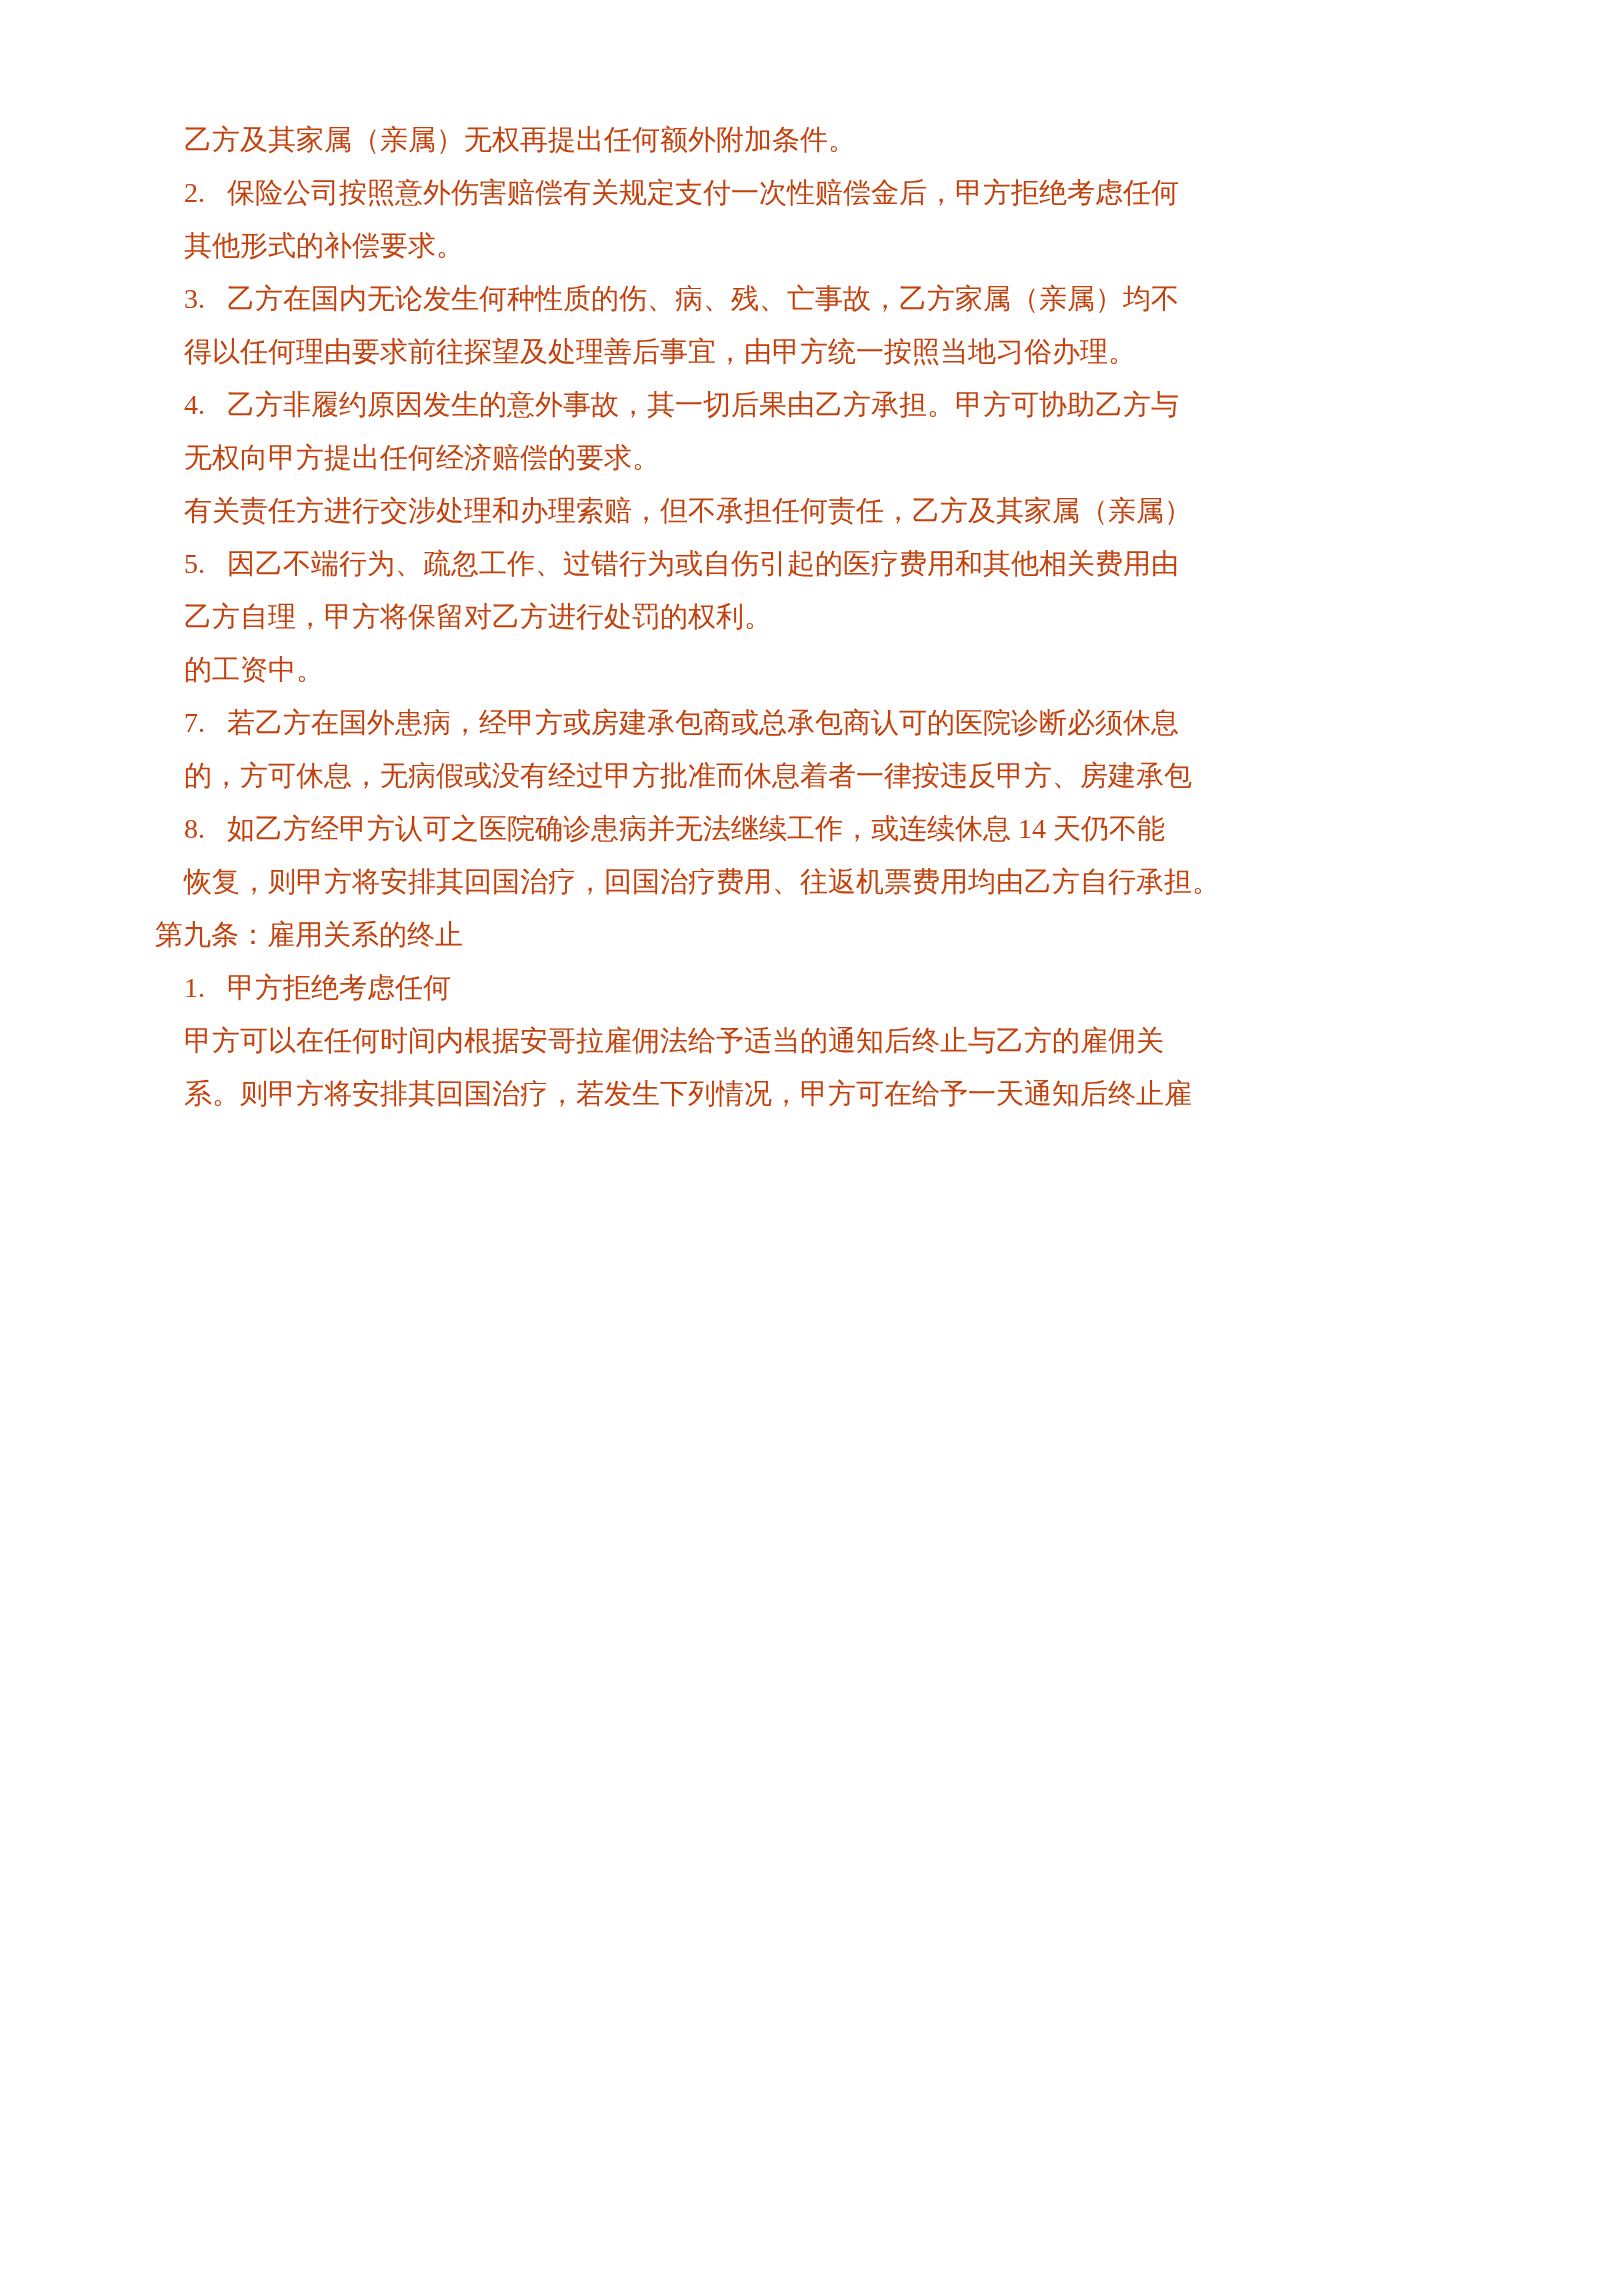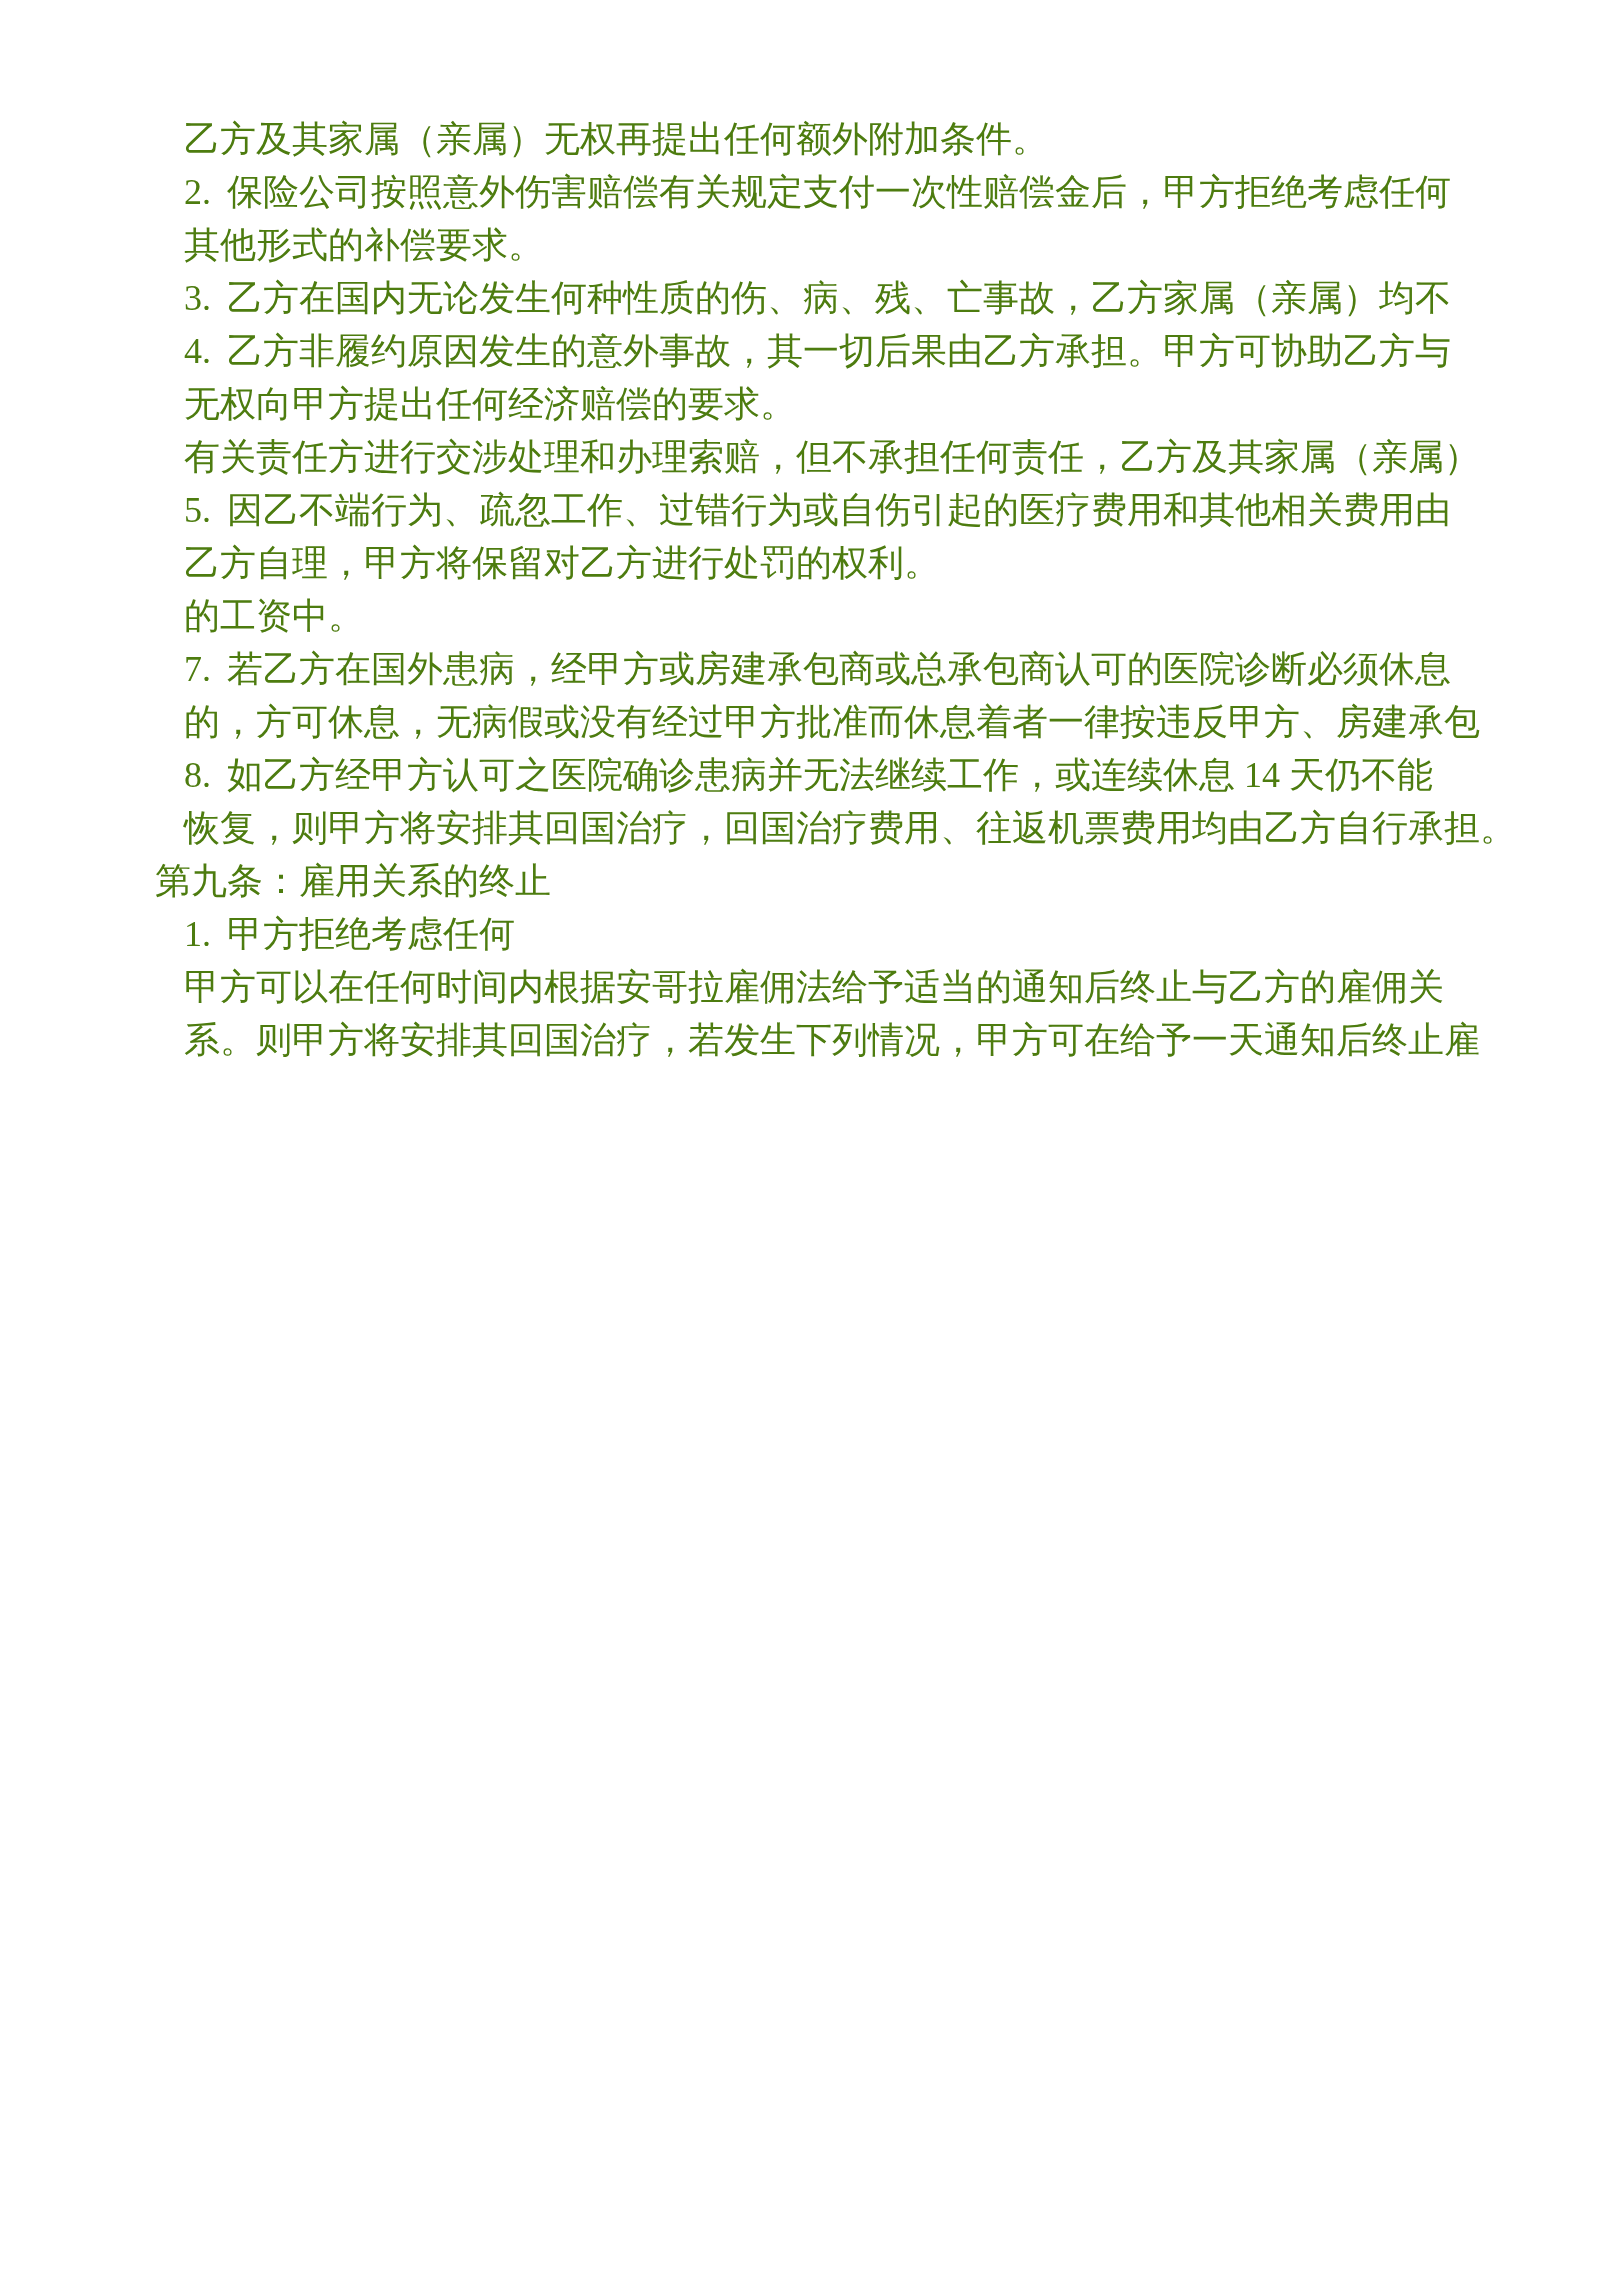--- a/index.html
+++ b/index.html
@@ -6,22 +6,22 @@
     margin: 0;
     padding: 0;
     background: #ffffff;
   }
   .page {
     position: relative;
     width: 1623px;
     height: 2294px;
     background: #ffffff;
     font-family: "Liberation Serif", "DejaVu Serif", serif;
-    font-size: 36px;
-    color: #4d7c0f;
+    font-size: 28px;
+    color: #c2410c;
     overflow: hidden;
   }
   .content {
     position: absolute;
     top: 113px;
     left: 155px;
     width: 1336px;
   }
   .line {
     height: 53px;
@@ -44,20 +44,21 @@
 
 <div class="page">
   <div class="content">
 
     <div class="line indent">乙方及其家属（亲属）无权再提出任何额外附加条件。</div>
 
     <div class="line indent"><span class="num">2.</span><span>保险公司按照意外伤害赔偿有关规定支付一次性赔偿金后，甲方拒绝考虑任何</span></div>
     <div class="line indent">其他形式的补偿要求。</div>
 
     <div class="line indent"><span class="num">3.</span><span>乙方在国内无论发生何种性质的伤、病、残、亡事故，乙方家属（亲属）均不</span></div>
+    <div class="line indent">得以任何理由要求前往探望及处理善后事宜，由甲方统一按照当地习俗办理。</div>
 
     <div class="line indent"><span class="num">4.</span><span>乙方非履约原因发生的意外事故，其一切后果由乙方承担。甲方可协助乙方与</span></div>
     <div class="line indent">无权向甲方提出任何经济赔偿的要求。</div>
     <div class="line indent">有关责任方进行交涉处理和办理索赔，但不承担任何责任，乙方及其家属（亲属）</div>
 
     <div class="line indent"><span class="num">5.</span><span>因乙不端行为、疏忽工作、过错行为或自伤引起的医疗费用和其他相关费用由</span></div>
     <div class="line indent">乙方自理，甲方将保留对乙方进行处罚的权利。</div>
 
     <div class="line indent">的工资中。</div>
 

